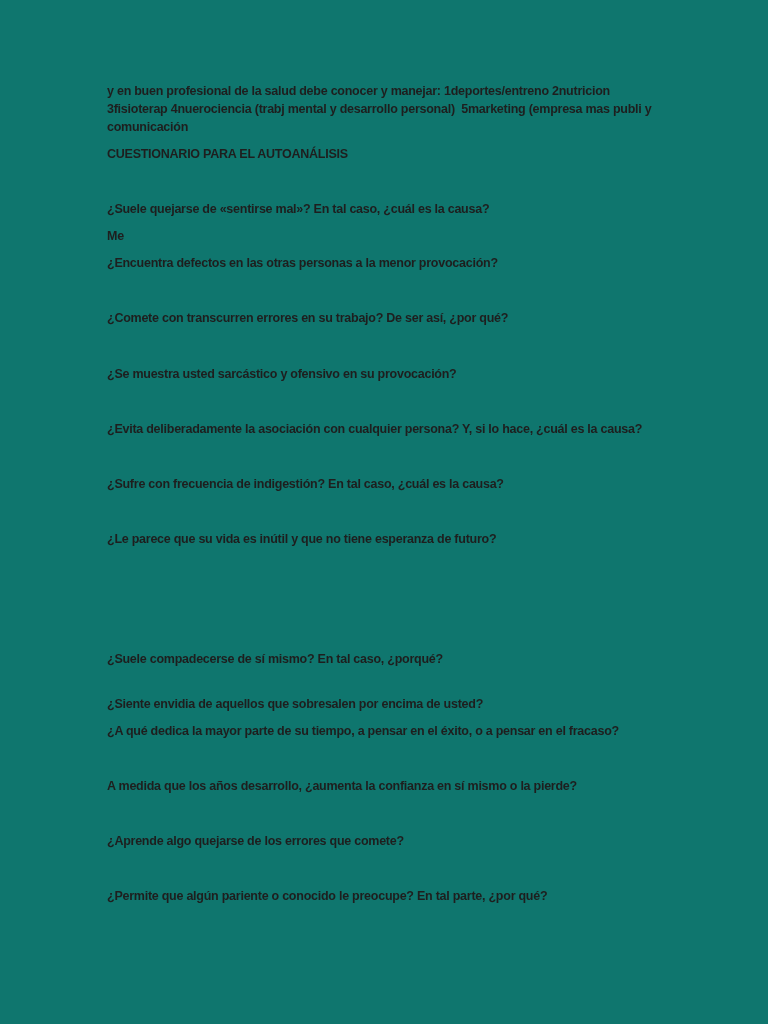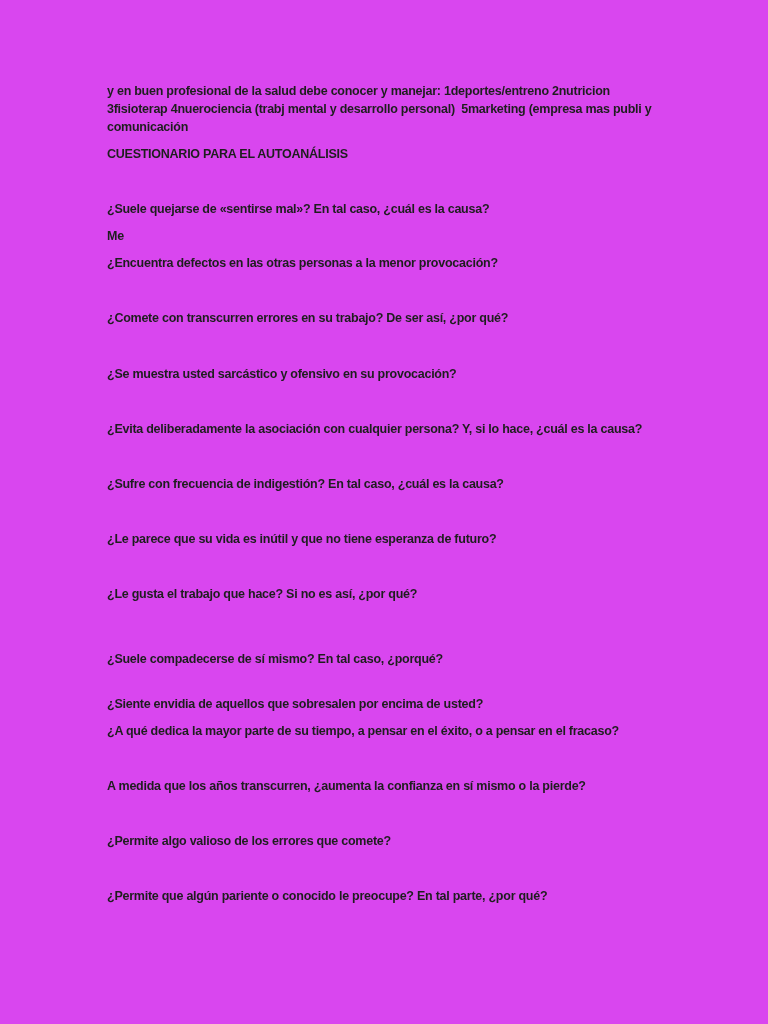--- a/index.html
+++ b/index.html
@@ -4,21 +4,21 @@
 <style>
   html, body {
     margin: 0;
     padding: 0;
     background: #ffffff;
   }
   .page {
     position: relative;
     width: 768px;
     height: 1024px;
-    background: #d946ef;
+    background: #0f766e;
     overflow: hidden;
     font-family: "Liberation Sans", sans-serif;
     font-weight: bold;
     color: #1e1e1e;
   }
   .line {
     position: absolute;
     left: 107px;
     font-size: 12.5px;
     line-height: 18px;
@@ -40,21 +40,20 @@
   <div class="line" style="top: 145px; text-align: center;">CUESTIONARIO PARA EL AUTOANÁLISIS</div>
 
   <div class="line" style="top: 200px;">¿Suele quejarse de «sentirse mal»? En tal caso, ¿cuál es la causa?</div>
   <div class="line" style="top: 227px;">Me</div>
   <div class="line" style="top: 254px;">¿Encuentra defectos en las otras personas a la menor provocación?</div>
   <div class="line" style="top: 309px;">¿Comete con transcurren errores en su trabajo? De ser así, ¿por qué?</div>
   <div class="line" style="top: 365px;">¿Se muestra usted sarcástico y ofensivo en su provocación?</div>
   <div class="line" style="top: 420px;">¿Evita deliberadamente la asociación con cualquier persona? Y, si lo hace, ¿cuál es la causa?</div>
   <div class="line" style="top: 475px;">¿Sufre con frecuencia de indigestión? En tal caso, ¿cuál es la causa?</div>
   <div class="line" style="top: 530px;">¿Le parece que su vida es inútil y que no tiene esperanza de futuro?</div>
-  <div class="line" style="top: 585px;">¿Le gusta el trabajo que hace? Si no es así, ¿por qué?</div>
   <div class="line" style="top: 650px;">¿Suele compadecerse de sí mismo? En tal caso, ¿porqué?</div>
   <div class="line" style="top: 695px;">¿Siente envidia de aquellos que sobresalen por encima de usted?</div>
   <div class="line" style="top: 722px;">¿A qué dedica la mayor parte de su tiempo, a pensar en el éxito, o a pensar en el fracaso?</div>
-  <div class="line" style="top: 777px;">A medida que los años transcurren, ¿aumenta la confianza en sí mismo o la pierde?</div>
-  <div class="line" style="top: 832px;">¿Permite algo valioso de los errores que comete?</div>
+  <div class="line" style="top: 777px;">A medida que los años desarrollo, ¿aumenta la confianza en sí mismo o la pierde?</div>
+  <div class="line" style="top: 832px;">¿Aprende algo quejarse de los errores que comete?</div>
   <div class="line" style="top: 887px;">¿Permite que algún pariente o conocido le preocupe? En tal parte, ¿por qué?</div>
 
 </div>
 
 </body></html>

